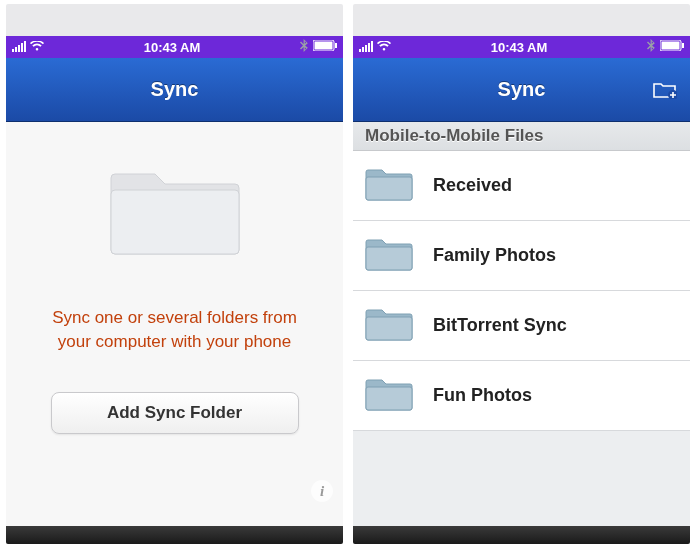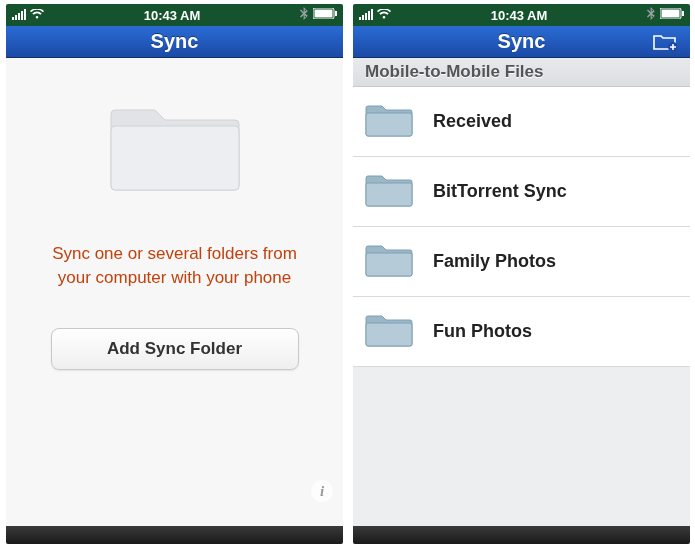--- a/index.html
+++ b/index.html
@@ -20,42 +20,43 @@
     overflow: hidden;
     display: flex;
     flex-direction: column;
   }
   .phone.left { left: 6px; }
   .phone.right { left: 353px; }
 
   
   .statusbar {
     height: 22px;
-    background: #14532d;
+    background: #6d28d9;
     display: flex;
     align-items: center;
     color: #fff;
     font-size: 12px;
     font-weight: 600;
     padding: 0 6px;
+    margin-top: 32px;
   }
   .statusbar .sb-left { display: flex; align-items: center; gap: 4px; }
   .statusbar .sb-center { flex: 1; text-align: center; font-size: 13px; font-weight: 700; }
   .statusbar .sb-right { display: flex; align-items: center; gap: 5px; }
   .signal-bars { display: flex; align-items: flex-end; gap: 1px; height: 10px; }
   .signal-bars span { width: 2px; background: #fff; }
   .signal-bars span:nth-child(1){height:3px}
   .signal-bars span:nth-child(2){height:5px}
   .signal-bars span:nth-child(3){height:7px}
   .signal-bars span:nth-child(4){height:9px}
   .signal-bars span:nth-child(5){height:11px}
 
   
   .navbar {
-    height: 32px;
+    height: 64px;
     background: linear-gradient(#2a6bd4, #1b4aa6);
     border-bottom: 1px solid #0e2f6e;
     display: flex;
     align-items: center;
     justify-content: center;
     position: relative;
   }
   .navbar-title {
     color: #fff;
     font-size: 20px;
@@ -281,31 +282,31 @@
     </div>
 
 
     <div class="row">
       <span>
         <svg width="48" height="38" viewBox="0 0 48 38">
             <path fill="#9bb8c9" stroke="#7fa0b3" d="M3 5h14l4 4h24a2 2 0 012 2v22a2 2 0 01-2 2H3a2 2 0 01-2-2V7a2 2 0 012-2z"></path>
             <rect x="1" y="12" width="46" height="23" rx="2" fill="#b6cbd8" stroke="#7fa0b3"></rect>
           </svg>
       </span>
-      <span class="row-label">BitTorrent Sync</span>
+      <span class="row-label">Family Photos</span>
     </div>
 
     <div class="row">
       <span>
         <svg width="48" height="38" viewBox="0 0 48 38">
             <path fill="#9bb8c9" stroke="#7fa0b3" d="M3 5h14l4 4h24a2 2 0 012 2v22a2 2 0 01-2 2H3a2 2 0 01-2-2V7a2 2 0 012-2z"></path>
             <rect x="1" y="12" width="46" height="23" rx="2" fill="#b6cbd8" stroke="#7fa0b3"></rect>
           </svg>
       </span>
-      <span class="row-label">Family Photos</span>
+      <span class="row-label">BitTorrent Sync</span>
     </div>
 
     <div class="row">
       <span>
         <svg width="48" height="38" viewBox="0 0 48 38">
             <path fill="#9bb8c9" stroke="#7fa0b3" d="M3 5h14l4 4h24a2 2 0 012 2v22a2 2 0 01-2 2H3a2 2 0 01-2-2V7a2 2 0 012-2z"></path>
             <rect x="1" y="12" width="46" height="23" rx="2" fill="#b6cbd8" stroke="#7fa0b3"></rect>
           </svg>
       </span>
       <span class="row-label">Fun Photos</span>

